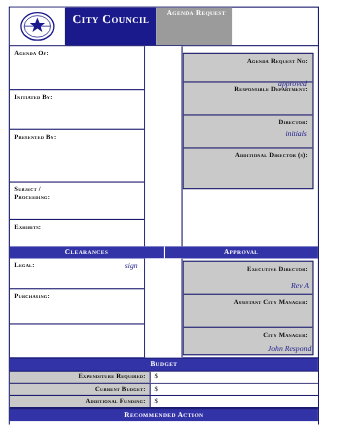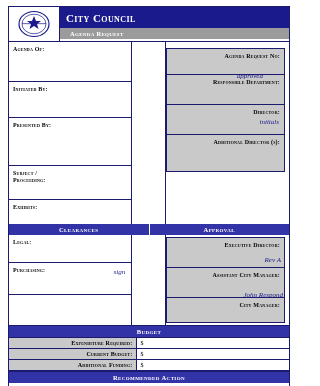--- a/index.html
+++ b/index.html
@@ -29,21 +29,21 @@
     border-bottom:1px solid #1a1a6e;
   }
   .seal{
     width:50px;
     display:flex;align-items:center;justify-content:center;
     border-right:1px solid #1a1a6e;
     background:#fff;
     padding:2px 0;
   }
   .seal svg{display:block;}
-  .hdr-right{flex:1;display:flex;flex-direction:column;}
+  .hdr-right{flex:1;display:flex;flex-direction:row;}
   .hdr-title{
     background:#1a1a8c;
     color:#ffffff;
     font-variant:small-caps;
     font-size:11px;
     letter-spacing:.4px;
     padding:5px 6px 4px 6px;
     font-weight:bold;
   }
   .hdr-sub{
@@ -204,35 +204,35 @@
           <div class="fld r" style="height:30px;border-bottom:1px solid #1a1a6e;">
             <span class="lbl">Responsible Department:</span>
           </div>
           <div class="fld r" style="height:30px;border-bottom:1px solid #1a1a6e;">
             <span class="lbl">Director:</span>
           </div>
           <div class="fld r" style="height:36px;border-bottom:none;">
             <span class="lbl" style="line-height:7px;">Additional Director (s):</span>
           </div>
         </div>
-        <span class="hand" style="right:26px;top:30px;">approved</span>
+        <span class="hand" style="right:10px;top:30px;">approved</span>
         <span class="hand" style="right:10px;top:76px;">initials</span>
       </div>
     </div>
 
     <div class="bar-split">
       <div>Clearances</div>
       <div>Approval</div>
     </div>
 
     <div class="body-top">
       <div class="col-left">
         <div class="fld" style="height:28px;">
           <span class="lbl">Legal:</span>
-          <span class="hand" style="right:6px;top:3px;margin-top:30px;">sign</span>
+          <span class="hand" style="right:6px;top:3px;">sign</span>
         </div>
         <div class="fld" style="height:32px;">
           <span class="lbl">Purchasing:</span>
         </div>
       </div>
 
       <div class="col-mid"></div>
 
       <div class="col-right">
         <div class="gray-box" style="height:86px;margin:2px 4px 2px 0;">
@@ -240,21 +240,21 @@
             <span class="lbl">Executive Director:</span>
           </div>
           <div class="fld r" style="height:30px;border-bottom:1px solid #1a1a6e;">
             <span class="lbl">Assistant City Manager:</span>
           </div>
           <div class="fld r" style="height:24px;border-bottom:none;">
             <span class="lbl">City Manager:</span>
           </div>
         </div>
         <span class="hand" style="right:8px;top:21px;">Rev A</span>
-        <span class="hand" style="right:6px;top:56px;text-align:center;">John Respond</span>
+        <span class="hand" style="right:6px;top:78px;text-align:center;">John Respond</span>
       </div>
     </div>
 
     <div class="bar">Budget</div>
 
     <div class="brow">
       <div class="blab">Expenditure Required:</div>
       <div class="bval">$</div>
     </div>
     <div class="brow">

